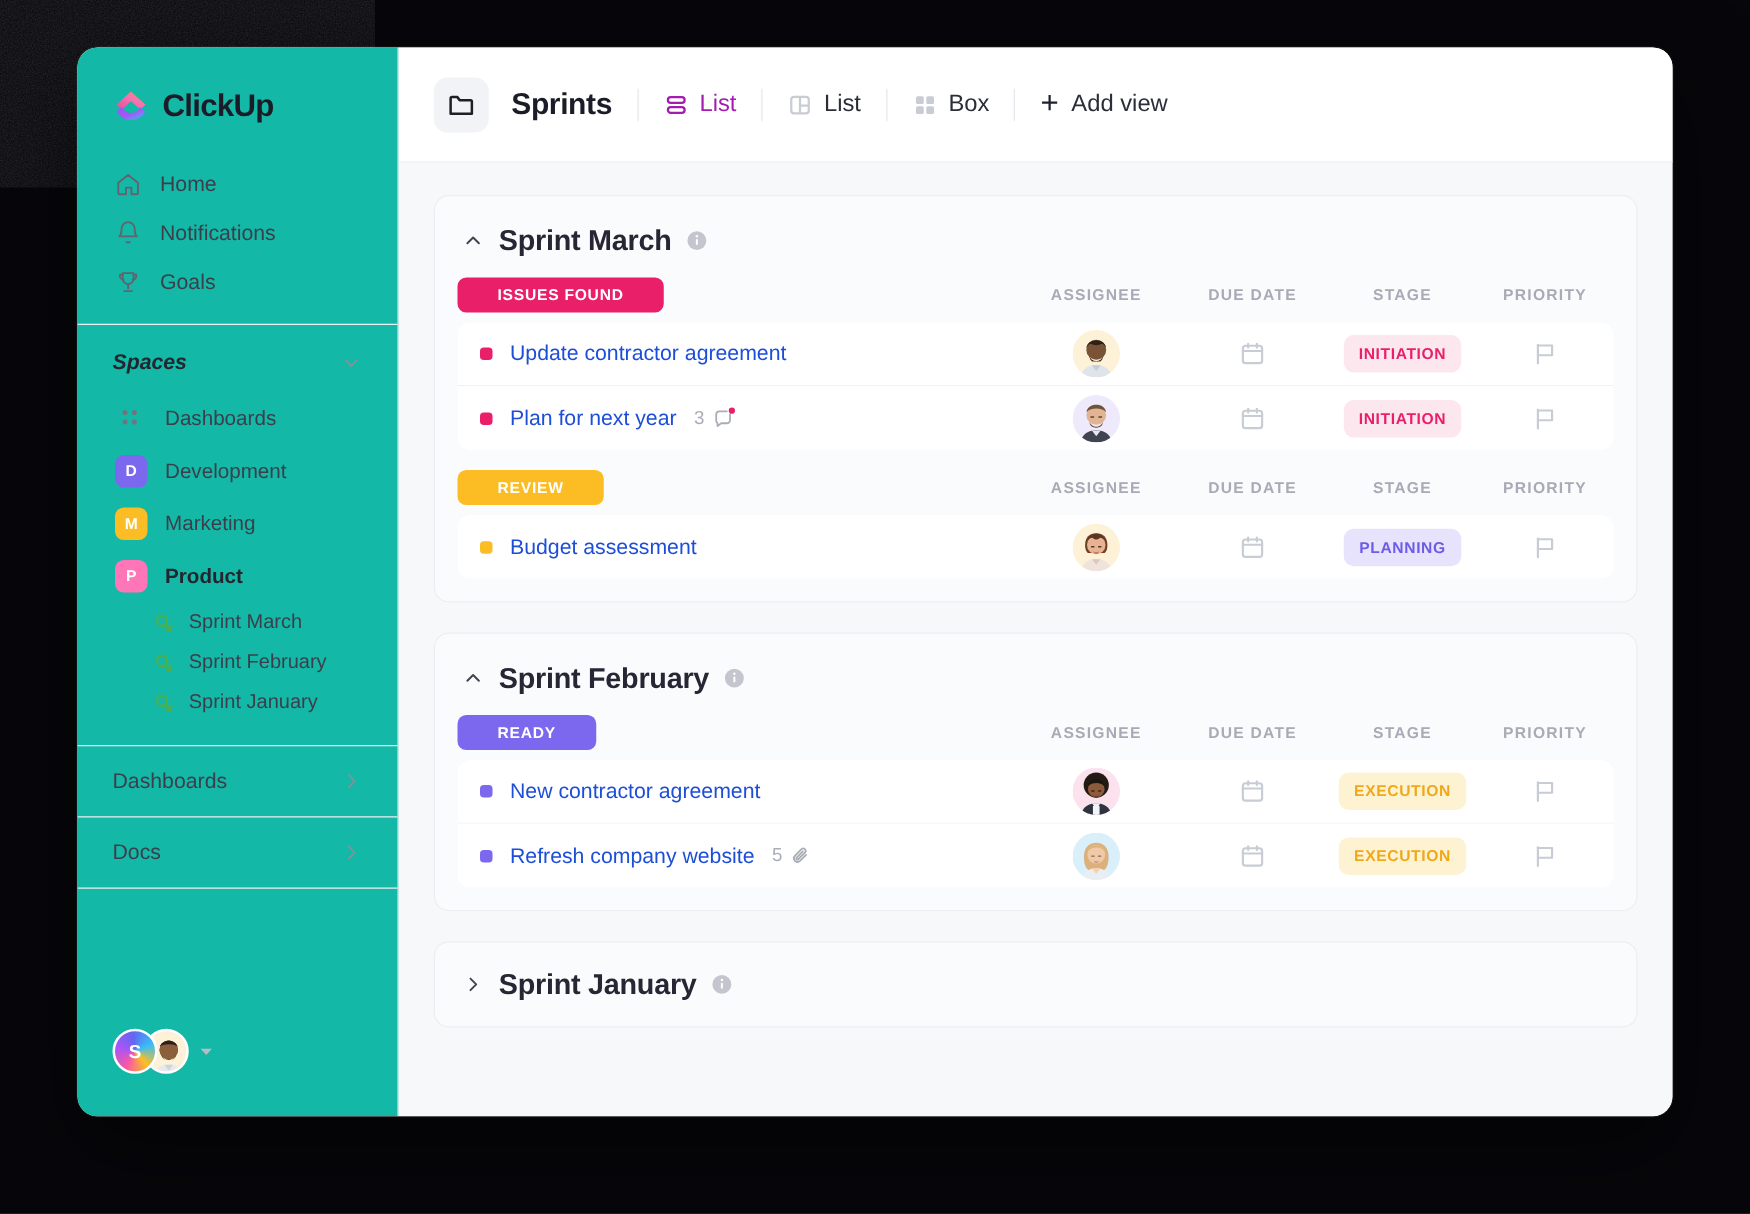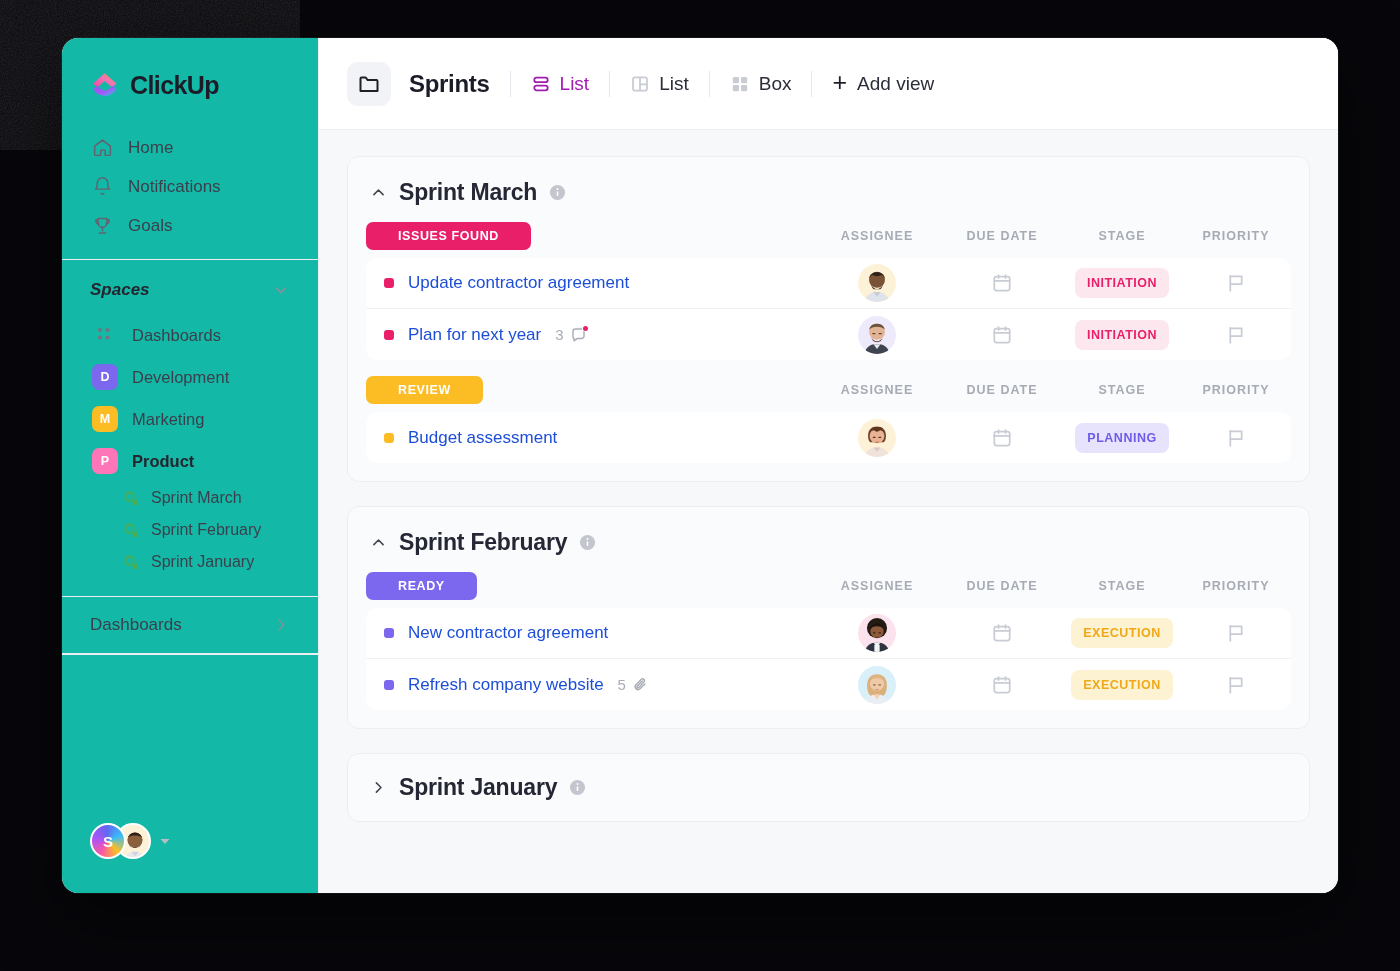--- a/index.html
+++ b/index.html
@@ -481,20 +481,28 @@
       <span>Dashboards</span>
       <span class="chev">
         <svg width="18" height="18" viewBox="0 0 24 24" fill="none" stroke="currentColor" stroke-width="1.9" stroke-linecap="round" stroke-linejoin="round">
             <path d="M9.5 5.5 15.5 12 9.5 18.5"></path>
           </svg>
       </span>
     </div>
 
     <div class="divider"></div>
 
+    <div class="collapse-row">
+      <span>Docs</span>
+      <span class="chev">
+        <svg width="18" height="18" viewBox="0 0 24 24" fill="none" stroke="currentColor" stroke-width="1.9" stroke-linecap="round" stroke-linejoin="round">
+            <path d="M9.5 5.5 15.5 12 9.5 18.5"></path>
+          </svg>
+      </span>
+    </div>
 
     <div class="divider"></div>
 
     <div class="sidebar-spacer"></div>
 
     <div class="user-row">
       <span class="av-gradient">S</span>
       <span class="av-photo">
         <svg viewBox="0 0 40 40" width="36" height="36">
           <rect width="40" height="40" fill="#fdf2d8"></rect>

